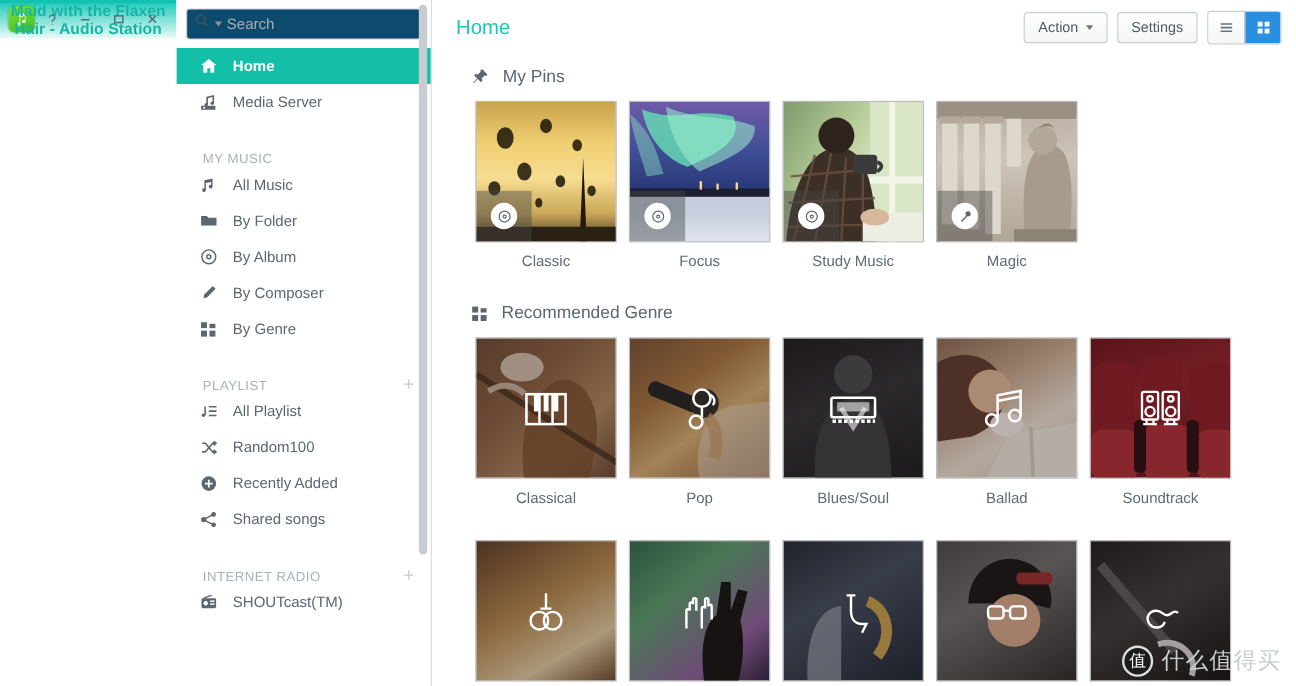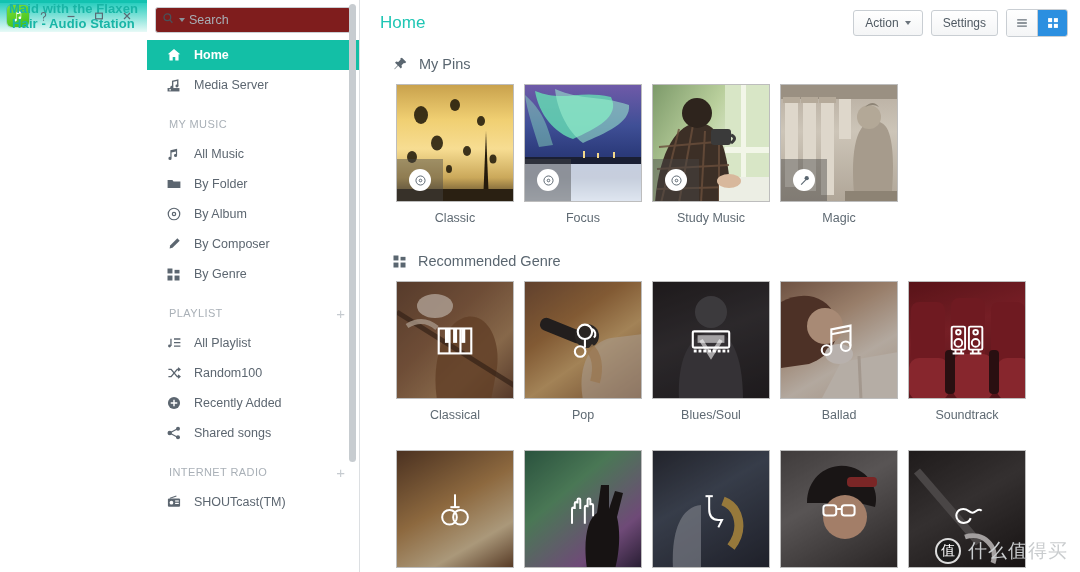--- a/index.html
+++ b/index.html
@@ -39,35 +39,35 @@
   .body { flex: 1; display: flex; min-height: 0; }
 
   
   .sidebar {
     width: 213px; flex: 0 0 213px; background: #ffffff;
     border-right: 1px solid #dcdfe2; position: relative;
     display: flex; flex-direction: column; min-height: 0;
   }
   .search-wrap { padding: 7px 8px 6px 8px; }
   .search-box {
-    height: 26px; border: 1px solid #c9ced3; border-radius: 3px; background: #7f1d1d;
+    height: 26px; border: 1px solid #c9ced3; border-radius: 3px; background: #0c4a6e;
     display: flex; align-items: center; padding: 0 6px; gap: 4px;
   }
   .search-caret { width: 0; height: 0; border-left: 3.5px solid transparent; border-right: 3.5px solid transparent; border-top: 4px solid #8a9299; }
   .search-placeholder { font-size: 12.5px; color: #a7aeb5; }
   .side-scroll { flex: 1; overflow: hidden; position: relative; padding-top: 1px; }
   .side-item {
     height: 30px; display: flex; align-items: center; gap: 11px;
     padding-left: 17px; color: #5c6670; font-size: 12.5px; cursor: default;
   }
   .side-item .ico { width: 19px; display: flex; align-items: center; justify-content: center; color: #5c6670; }
   .side-item.active { background: #13bfa6; color: #fff; font-weight: bold; }
   .side-item.active .ico { color: #fff; }
   .side-section {
-    display: flex; align-items: center; padding: 0 14px 0 22px;
+    display: flex; align-items: flex-end; padding: 0 14px 0 22px;
     height: 30px; margin-top: 9px;
   }
   .side-section .label { font-size: 11px; color: #a9b0b7; letter-spacing: .4px; }
   .side-section .plus { margin-left: auto; color: #c6cbd0; font-size: 15px; line-height: 1; cursor: default; }
   .side-scrollbar {
     position: absolute; right: 3px; top: 4px; width: 7px; height: 458px;
     background: #c7ccd0; border-radius: 4px;
   }
 
   

